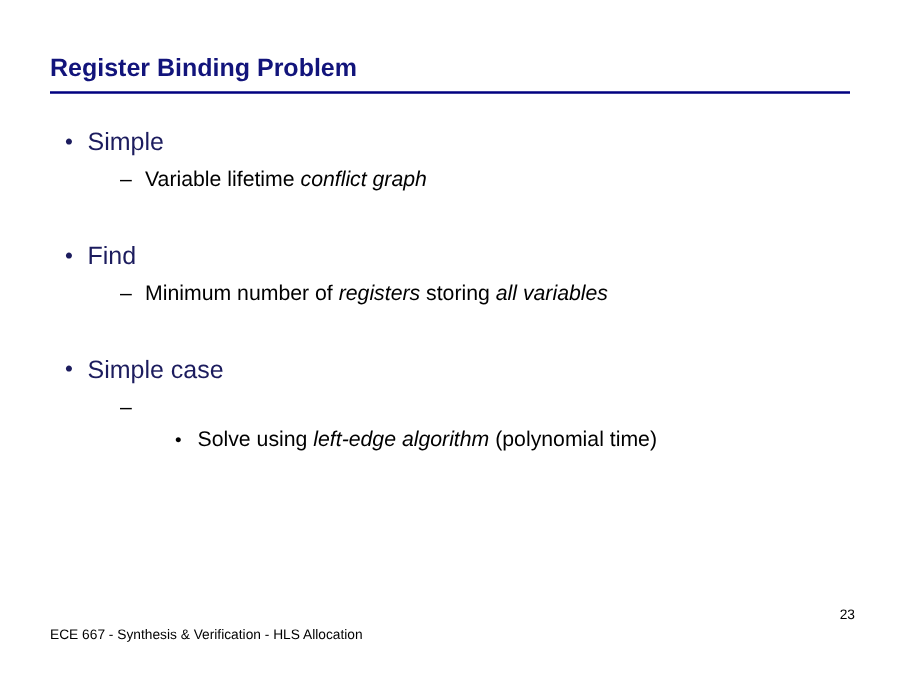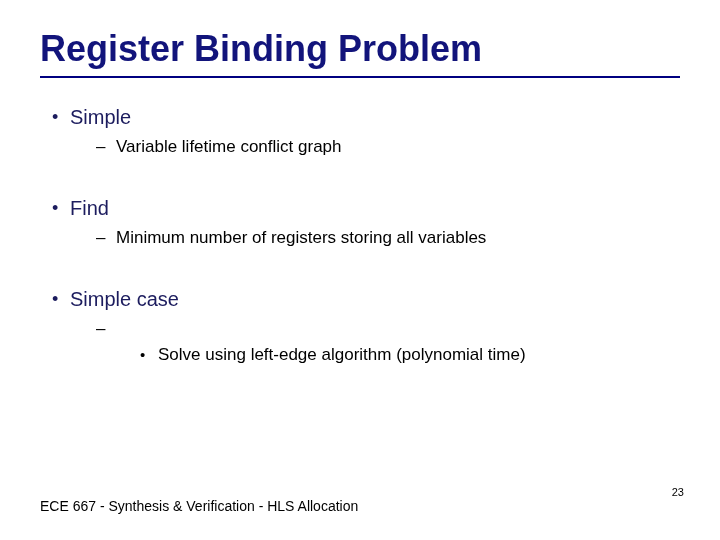--- a/index.html
+++ b/index.html
@@ -9,24 +9,24 @@
     font-family: Arial, Helvetica, sans-serif;
     position: relative;
   }
   .slide {
     width: 720px;
     height: 540px;
     padding: 20px 40px 30px 40px;
     position: relative;
   }
   .title {
-    font-size: 36px;
+    font-size: 20px;
     font-weight: bold;
     color: #12147b;
-    margin-top: 8px;
+    margin-top: 24px;
     margin-bottom: 6px;
     letter-spacing: 0px;
   }
   .title-underline {
     border: none;
     border-top: 2px solid #000080;
     margin: 2px 0 28px 0;
     width: 640px;
   }
   .content {
@@ -68,26 +68,26 @@
     color: #000;
     margin-left: 88px;
     margin-bottom: 6px;
   }
   .bullet-l3 .dot3 {
     width: 18px;
     flex-shrink: 0;
     font-size: 15px;
   }
   .section-gap { height: 26px; }
-  .italic { }
+  .italic { font-style: italic; }
   .footer {
     position: absolute;
     bottom: 26px;
     left: 40px;
-    font-size: 14px;
+    font-size: 11px;
     color: #000;
   }
   .pagenum {
     position: absolute;
     bottom: 42px;
     right: 36px;
     font-size: 11px;
     color: #000;
   }
 </style>

